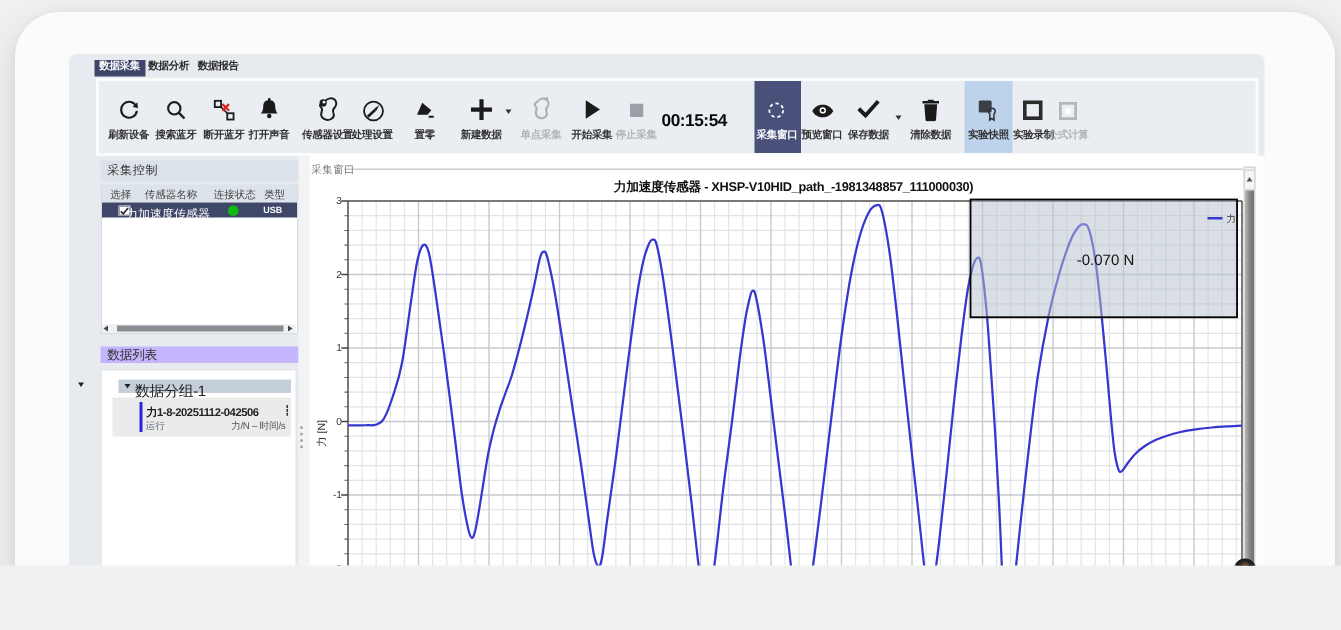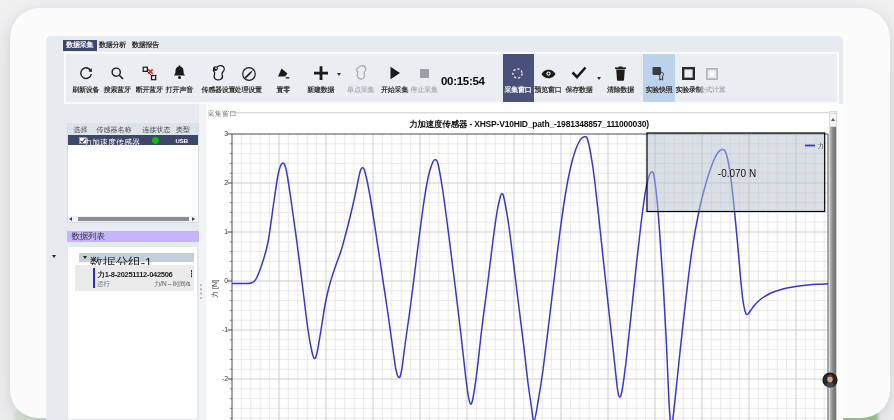--- a/index.html
+++ b/index.html
@@ -1,16 +1,16 @@
 <!DOCTYPE html>
 <html><head><meta charset="utf-8">
 <style>
 *{margin:0;padding:0;box-sizing:border-box}
 body{font-family:"Liberation Sans",sans-serif;background:#f1f1f2;width:894px;height:420px;overflow:hidden}
-#stage{position:relative;width:894px;height:420px;overflow:hidden}
+#stage{position:relative;width:894px;height:377px;overflow:hidden}
 .ab{position:absolute}
 .lbl{font-size:7px;font-weight:bold;text-align:center;white-space:nowrap;letter-spacing:-.2px}
 </style></head><body>
 <div id="stage">
 <div class="ab" style="left:14px;top:411px;width:864px;height:12px;background:linear-gradient(90deg,rgba(170,210,150,.28),rgba(150,200,125,.5) 30%,rgba(150,200,125,.72) 78%,rgba(140,196,118,.85));filter:blur(1.5px)"></div>
 <div class="ab" style="left:10px;top:8px;width:880px;height:409.5px;background:#fbfbfc;border-radius:30px 30px 28px 28px;box-shadow:0 10px 30px rgba(120,125,135,.22),0 2px 8px rgba(120,125,135,.12)"></div>
 <div class="ab" style="left:46px;top:36px;width:797px;height:384px;background:#e7eaee;border-radius:5px 5px 0 0"></div>
 
 <div class="ab" style="left:63px;top:39.8px;width:33.5px;height:10.8px;background:#3e466a;color:#fff;font-size:7px;font-weight:bold;text-align:center;line-height:10.8px;letter-spacing:-.2px">数据采集</div>
 <div class="ab" style="left:97px;top:39.8px;width:31px;height:10.8px;color:#2b2b2b;font-size:7px;font-weight:bold;text-align:center;line-height:10.8px;letter-spacing:-.2px">数据分析</div>
@@ -107,20 +107,21 @@
     <div class="ab lbl" style="left:399.2px;top:84.5px;width:50px;color:#b0b4ba">停止采集</div>
     <div class="ab lbl" style="left:523px;top:84.5px;width:50px;color:#333">预览窗口</div>
     <div class="ab lbl" style="left:554px;top:84.5px;width:50px;color:#333">保存数据</div>
     <div class="ab lbl" style="left:595.5px;top:84.5px;width:50px;color:#333">清除数据</div>
     <div class="ab lbl" style="left:634px;top:84.5px;width:50px;color:#333">实验快照</div>
     <div class="ab lbl" style="left:664px;top:84.5px;width:50px;color:#333">实验录制</div>
     <div class="ab lbl" style="left:687px;top:84.5px;width:50px;color:#b0b4ba">公式计算</div>
     <div class="ab lbl" style="left:493px;top:84.5px;width:50px;color:#fff;z-index:3">采集窗口</div>
 <div class="ab" style="left:441px;top:75px;width:54px;font-size:11.5px;font-weight:bold;color:#0a0a0a;letter-spacing:-0.3px">00:15:54</div>
 
+<div class="ab" style="left:66.5px;top:107px;width:132.5px;height:13.5px;background:#dce2e9;font-size:8px;color:#333;line-height:13.5px;padding-left:5px;letter-spacing:.5px">采集控制</div>
 <div class="ab" style="left:66.5px;top:122.5px;width:132px;height:100.5px;background:#fff;border:1px solid #d8dce1"></div>
 <div class="ab" style="left:67.5px;top:123px;width:130px;height:12px;background:#dde3ea"></div>
 <div class="ab" style="left:73.5px;top:124.5px;font-size:7px;color:#444">选择</div>
 <div class="ab" style="left:96.5px;top:124.5px;font-size:7px;color:#444">传感器名称</div>
 <div class="ab" style="left:142.5px;top:124.5px;font-size:7px;color:#444">连接状态</div>
 <div class="ab" style="left:176px;top:124.5px;font-size:7px;color:#444">类型</div>
 <div class="ab" style="left:67.5px;top:135px;width:130px;height:10px;background:#3f4769"></div>
 <div class="ab" style="left:79px;top:136.6px;width:7.6px;height:7.6px;background:#fff;border:1px solid #99a">
       <svg width="8" height="8" viewBox="0 0 8 8" style="position:absolute;left:-1px;top:-1px">
         <path d="M1.6 3.9 3.2 5.5 6.4 1.7" fill="none" stroke="#223" stroke-width="1.1"></path>
@@ -131,21 +132,21 @@
 <div class="ab" style="left:175.5px;top:137.8px;font-size:6px;font-weight:bold;color:#fff">USB</div>
 <div class="ab" style="left:68px;top:215.5px;width:129px;height:6px;background:#f0f1f2"></div>
 <div class="ab" style="left:69px;top:216.5px;width:0;height:0;border-top:2.5px solid transparent;border-bottom:2.5px solid transparent;border-right:3.5px solid #444"></div>
 <div class="ab" style="left:192px;top:216.5px;width:0;height:0;border-top:2.5px solid transparent;border-bottom:2.5px solid transparent;border-left:3.5px solid #444"></div>
 <div class="ab" style="left:78px;top:216.5px;width:111px;height:4.5px;background:#898c90"></div>
 
 <div class="ab" style="left:66.5px;top:230.5px;width:132.5px;height:11px;background:#c4b5fd;font-size:8.5px;color:#333;line-height:11px;padding-left:5px;letter-spacing:-.2px">数据列表</div>
 <div class="ab" style="left:66.5px;top:246px;width:131.5px;height:174px;background:#fff;border:1px solid #e2e5e9"></div>
 <div class="ab" style="left:78.5px;top:252.5px;width:115px;height:9.5px;background:#c5cfda"></div>
 <div class="ab" style="left:83px;top:255.8px;width:0;height:0;border-left:2.3px solid transparent;border-right:2.3px solid transparent;border-top:3px solid #222"></div>
-<div class="ab" style="left:90px;top:253.5px;font-size:13px;color:#222;letter-spacing:-.3px">数据分组-1</div>
+<div class="ab" style="left:90px;top:253.5px;font-size:10px;color:#222;letter-spacing:-.3px">数据分组-1</div>
 <div class="ab" style="left:74.5px;top:264.5px;width:119px;height:26px;background:#ebebeb"></div>
 <div class="ab" style="left:92.5px;top:267.5px;width:2.6px;height:20px;background:#2727e0"></div>
 <div class="ab" style="left:97.5px;top:269.5px;font-size:7.5px;font-weight:bold;color:#222;letter-spacing:-.3px">力1-8-20251112-042506</div>
 <div class="ab" style="left:190.5px;top:270px;width:1.6px;height:1.6px;background:#333;box-shadow:0 2.6px 0 #333,0 5.2px 0 #333"></div>
 <div class="ab" style="left:97px;top:279.5px;font-size:6.5px;color:#5a6a85">运行</div>
 <div class="ab" style="left:154px;top:279.5px;font-size:6.5px;color:#555;letter-spacing:-.2px">力/N – 时间/s</div>
 
 <div class="ab" style="left:51.5px;top:255px;width:0;height:0;border-left:2.6px solid transparent;border-right:2.6px solid transparent;border-top:3.2px solid #222"></div>
 <div class="ab" style="left:199px;top:103.5px;width:7.5px;height:316.5px;background:#f2f3f5"></div>
     <div class="ab" style="left:200.3px;top:283.8px;width:2.1px;height:2.1px;border-radius:50%;background:#a8a8a8;box-shadow:0 4.3px 0 #a8a8a8,0 8.6px 0 #a8a8a8,0 12.9px 0 #a8a8a8"></div>

